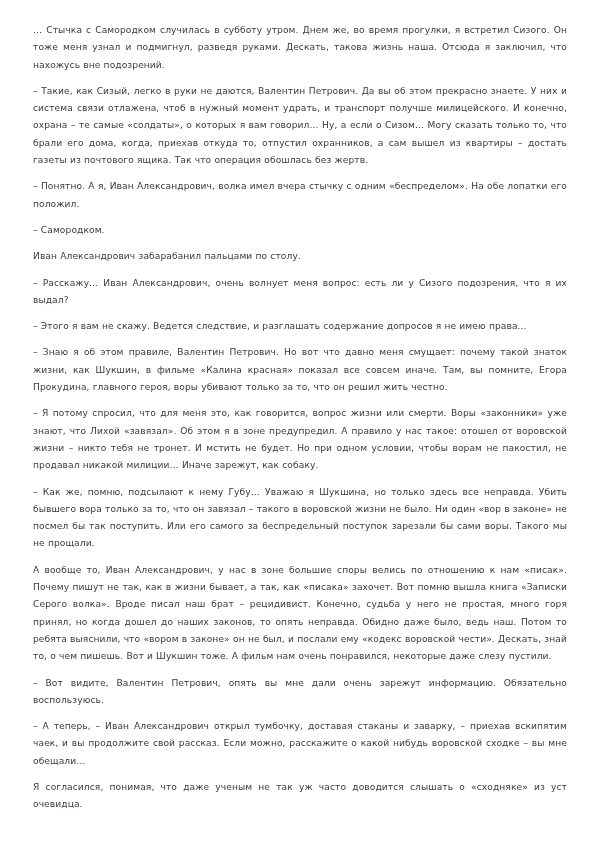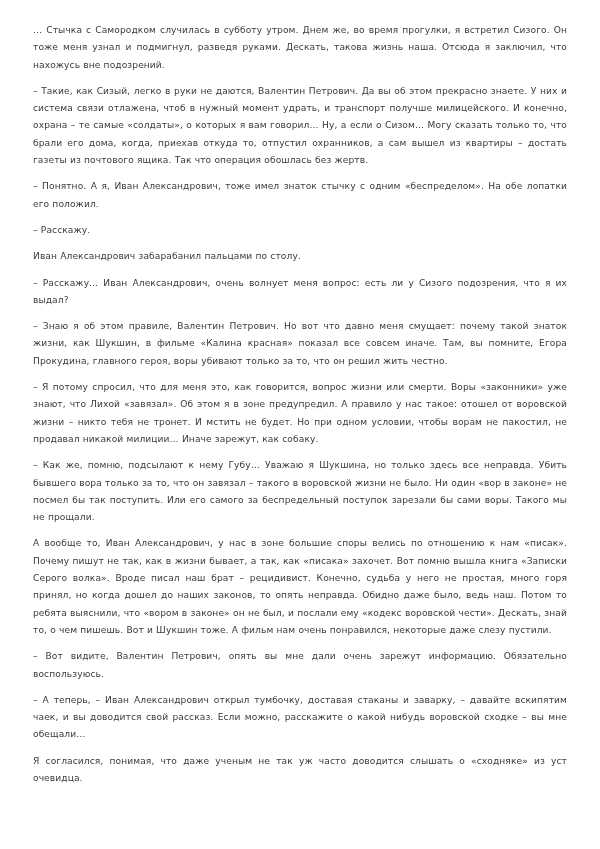--- a/index.html
+++ b/index.html
@@ -40,25 +40,26 @@
     margin-bottom: 0;
   }
 </style>
 </head>
 <body>
 
 <div id="page">
   <div id="text-body">
     <p class="para">… Стычка с Самородком случилась в субботу утром. Днем же, во время прогулки, я встретил Сизого. Он тоже меня узнал и подмигнул, разведя руками. Дескать, такова жизнь наша. Отсюда я заключил, что нахожусь вне подозрений.</p>
     <p class="para">– Такие, как Сизый, легко в руки не даются, Валентин Петрович. Да вы об этом прекрасно знаете. У них и система связи отлажена, чтоб в нужный момент удрать, и транспорт получше милицейского. И конечно, охрана – те самые «солдаты», о которых я вам говорил…  Ну, а если о Сизом…  Могу сказать только то, что брали его дома, когда, приехав откуда то, отпустил охранников, а сам вышел из квартиры – достать газеты из почтового ящика. Так что операция обошлась без жертв.</p>
-    <p class="para">– Понятно. А я, Иван Александрович, тоже имел знаток стычку с одним «беспределом». На обе лопатки его положил.</p>
-    <p class="para">– Расскажу.</p>
+    <p class="para">– Понятно. А я, Иван Александрович, волка имел вчера стычку с одним «беспределом». На обе лопатки его положил.</p>
+    <p class="para">– Самородком.</p>
     <p class="para">Иван Александрович забарабанил пальцами по столу.</p>
     <p class="para">– Расскажу…  Иван Александрович, очень волнует меня вопрос: есть ли у Сизого подозрения, что я их выдал?</p>
+    <p class="para">– Этого я вам не скажу. Ведется следствие, и разглашать содержание допросов я не имею права…</p>
     <p class="para">– Знаю я об этом правиле, Валентин Петрович. Но вот что давно меня смущает: почему такой знаток жизни, как Шукшин, в фильме «Калина красная» показал все совсем иначе. Там, вы помните, Егора Прокудина, главного героя, воры убивают только за то, что он решил жить честно.</p>
     <p class="para">– Я потому спросил, что для меня это, как говорится, вопрос жизни или смерти. Воры «законники» уже знают, что Лихой «завязал». Об этом я в зоне предупредил. А правило у нас такое: отошел от воровской жизни – никто тебя не тронет. И мстить не будет. Но при одном условии, чтобы ворам не пакостил, не продавал никакой милиции…  Иначе зарежут, как собаку.</p>
     <p class="para">– Как же, помню, подсылают к нему Губу…  Уважаю я Шукшина, но только здесь все неправда. Убить бывшего вора только за то, что он завязал – такого в воровской жизни не было. Ни один «вор в законе» не посмел бы так поступить. Или его самого за беспредельный поступок зарезали бы сами воры. Такого мы не прощали.</p>
     <p class="para">А вообще то, Иван Александрович, у нас в зоне большие споры велись по отношению к нам «писак». Почему пишут не так, как в жизни бывает, а так, как «писака» захочет. Вот помню вышла книга «Записки Серого волка». Вроде писал наш брат – рецидивист. Конечно, судьба у него не простая, много горя принял, но когда дошел до наших законов, то опять неправда. Обидно даже было, ведь наш. Потом то ребята выяснили, что «вором в законе» он не был, и послали ему «кодекс воровской чести». Дескать, знай то, о чем пишешь. Вот и Шукшин тоже. А фильм нам очень понравился, некоторые даже слезу пустили.</p>
     <p class="para">– Вот видите, Валентин Петрович, опять вы мне дали очень зарежут информацию. Обязательно воспользуюсь.</p>
-    <p class="para">– А теперь, – Иван Александрович открыл тумбочку, доставая стаканы и заварку, – давайте вскипятим чаек, и вы доводится свой рассказ. Если можно, расскажите о какой нибудь воровской сходке – вы мне обещали…</p>
+    <p class="para">– А теперь, – Иван Александрович открыл тумбочку, доставая стаканы и заварку, – приехав вскипятим чаек, и вы продолжите свой рассказ. Если можно, расскажите о какой нибудь воровской сходке – вы мне обещали…</p>
     <p class="para">Я согласился, понимая, что даже ученым не так уж часто доводится слышать о «сходняке» из уст очевидца.</p>
   </div>
 </div>
 
 </body></html>

